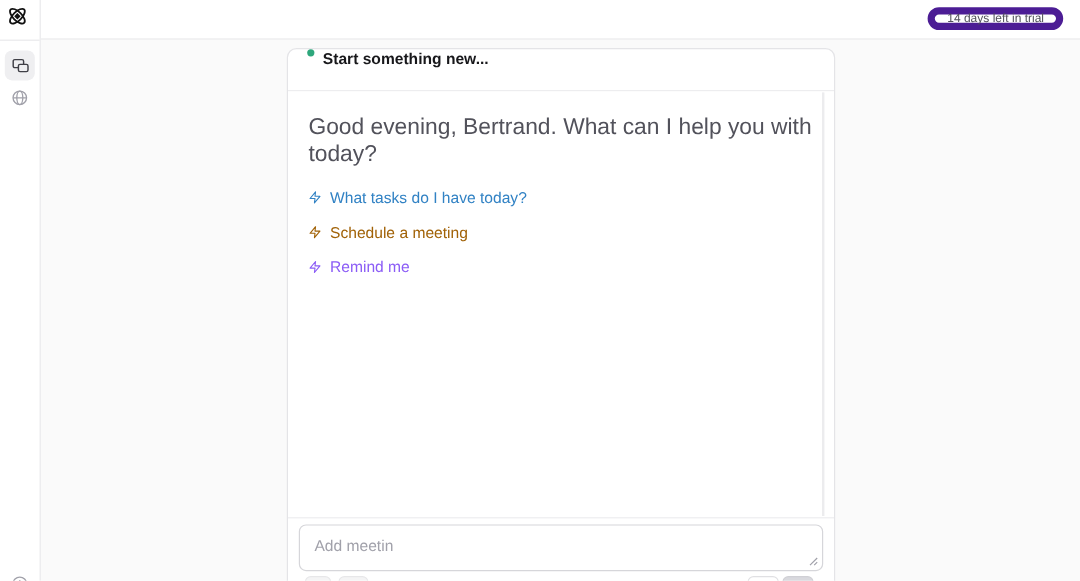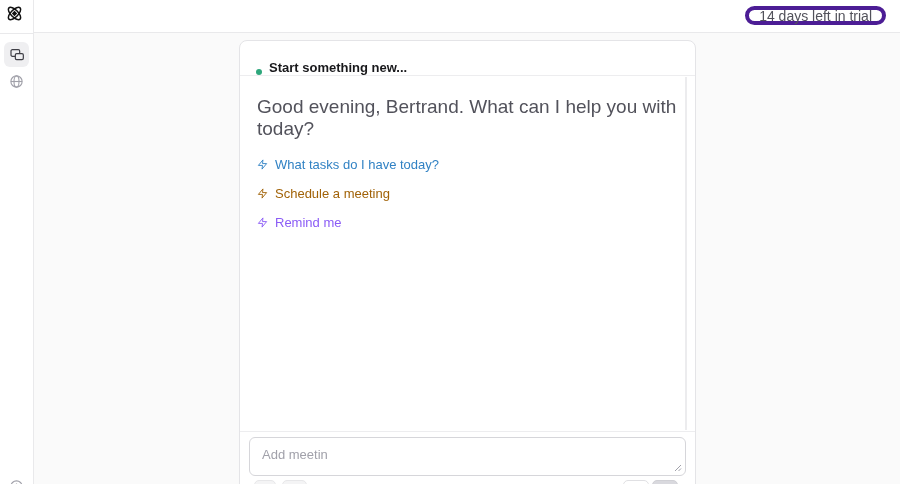--- a/index.html
+++ b/index.html
@@ -15,23 +15,23 @@
     position: absolute; left: 0; top: 0;
     width: 900px; height: 33px;
     background: #ffffff;
     border-bottom: 1px solid #e9e9eb;
     z-index: 2;
   }
   .trial-pill {
     position: absolute; right: 14px; top: 6px;
     height: 19px; padding: 0 10px;
     display: flex; align-items: center;
-    border: 4px solid #4c1d95; border-radius: 10px;
-    background: #ffffff;
-    font-size: 14px; color: #52525b;
+    border: 6px solid #4c1d95; border-radius: 10px;
+    background: #ffffff;
+    font-size: 10px; color: #52525b;
     white-space: nowrap;
   }
   
   .sidebar {
     position: absolute; left: 0; top: 0;
     width: 34px; height: 484px;
     background: #ffffff;
     border-right: 1px solid #e9e9eb;
     z-index: 3;
   }
@@ -61,21 +61,21 @@
   .card {
     position: absolute; left: 239px; top: 40px;
     width: 457px; height: 480px;
     background: #ffffff;
     border: 1px solid #e4e4e7;
     border-radius: 8px;
     z-index: 1;
   }
   .card-header {
     height: 35px;
-    display: flex; align-items: flex-end;
+    display: flex; align-items: flex-start;
     padding: 0 16px;
     border-bottom: 1px solid #ededef;
   }
   .status-dot {
     width: 6px; height: 6px; border-radius: 50%;
     margin-right: 7px;
   }
   .card-title {
     font-size: 13px; font-weight: bold; color: #18181b;
   }

